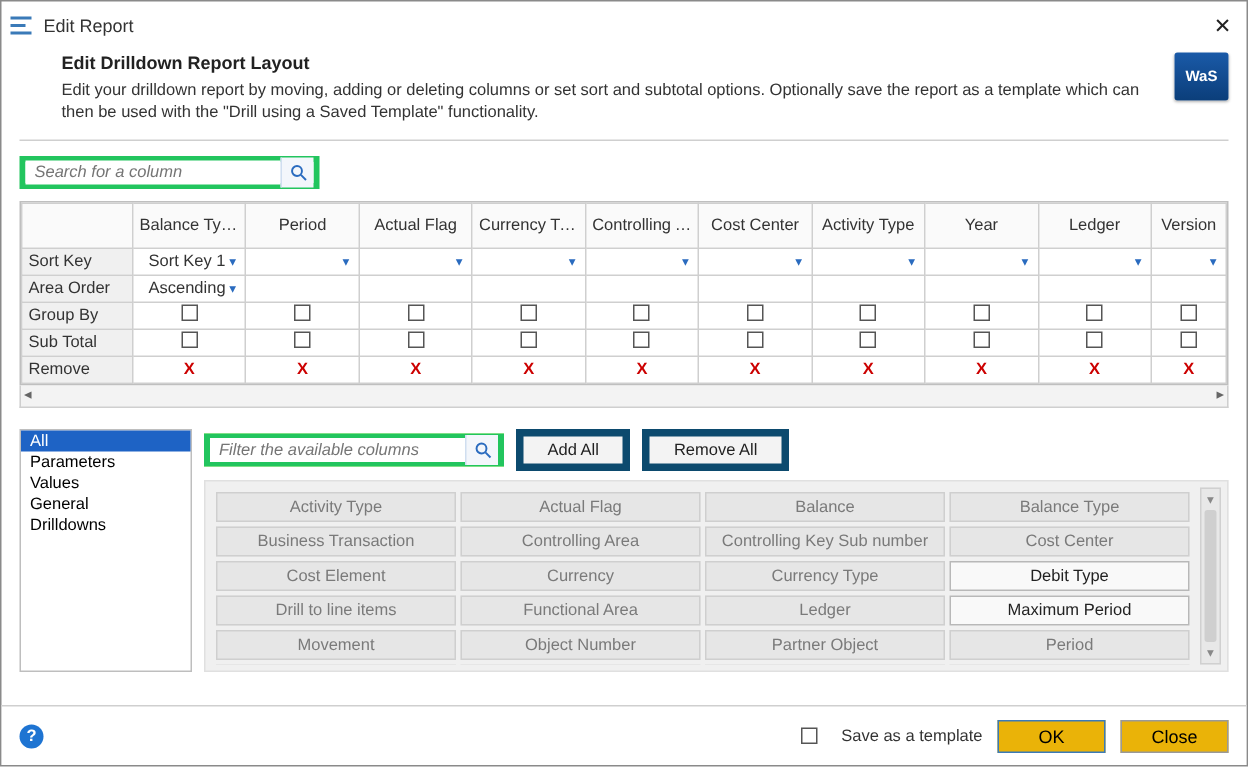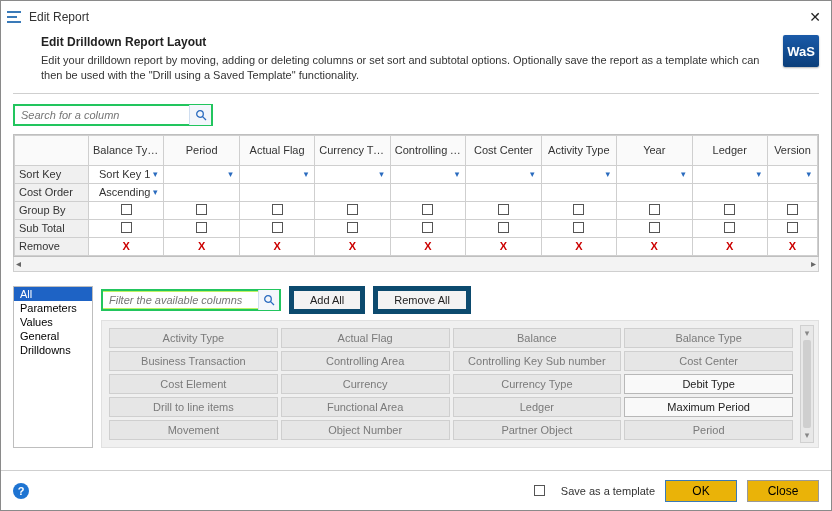--- a/index.html
+++ b/index.html
@@ -16,28 +16,28 @@
   .titlebar .title { flex: 1; }
   .close-x { width: 20px; text-align:center; font-size: 14px; color:#222; cursor: default; }
 
   
   .header { padding: 2px 12px 10px 12px; display: flex; }
   .header-icon { width: 28px; padding-top: 4px; }
   .header-icon .hamb span { border-top: 2px solid #888; }
   .header-text { flex:1; padding-right: 8px; }
   .header h2 { font-size: 12px; font-weight: bold; margin: 0 0 4px 0; color: #222; }
   .header p { font-size: 11px; margin: 0; color: #333; line-height: 1.35; }
-  .logo { width: 36px; height: 32px; background: linear-gradient(#1a5aa8,#0b3e7a); color:#fff; font-weight:bold; font-size: 13px; display:flex; align-items:center; justify-content:center; border-radius:2px; box-shadow: 0 1px 2px rgba(0,0,0,.3); }
+  .logo { width: 36px; height: 32px; background: linear-gradient(#1a5aa8,#0b3e7a); color:#fff; font-weight:bold; font-size: 10px; display:flex; align-items:center; justify-content:center; border-radius:2px; box-shadow: 0 1px 2px rgba(0,0,0,.3); }
   .rule { height:1px; background:#cfcfcf; margin: 0 12px; }
 
   
   .content { padding: 10px 12px 0 12px; }
 
   
-  .searchbar { display:flex; align-items:center; border:2px solid #22c55e; background:#fff; width: 200px; height: 22px; }
+  .searchbar { display:flex; align-items:center; border:4px solid #22c55e; background:#fff; width: 200px; height: 22px; }
   .searchbar input { flex:1; border:none; outline:none; font-size:11px; padding: 2px 6px; font-style: italic; color:#888; }
   .searchbar .sbtn { width: 22px; height: 20px; display:flex; align-items:center; justify-content:center; background:#f3f6fb; border-left:1px solid #d0def0; }
   .mag svg { display:block; }
 
   
   .grid-wrap { margin-top: 8px; border:1px solid #bfbfbf; }
   table.grid { border-collapse: collapse; width: 100%; table-layout: fixed; font-size: 11px; color:#333; }
   table.grid th, table.grid td { border: 1px solid #cfcfcf; height: 18px; padding: 1px 4px; overflow:hidden; white-space:nowrap; text-overflow: ellipsis; }
   table.grid th { background: #fafafa; font-weight: normal; text-align:center; height: 30px; }
   table.grid td.rowhdr { background:#f0f0f0; width: 72px; }
@@ -46,27 +46,27 @@
   .dd .arrow { color:#2a6bbf; font-size: 9px; }
   .dd.empty { justify-content:flex-end; }
   .chk { display:inline-block; width:11px; height:11px; border:1px solid #555; background:#fff; }
   .redx { color:#c00; font-weight:bold; }
 
   .hscroll { border:1px solid #cfcfcf; border-top:none; height: 15px; background:#f3f3f3; position:relative; }
   .hscroll .bar { display:flex; justify-content:space-between; padding:0 2px; font-size:10px; color:#666; line-height:13px; }
 
   
   .lower { display:flex; margin-top: 14px; gap: 8px; height: 162px; }
-  .cats { width: 80px; border:1px solid #bebebe; font-size:11px; background:#fff; }
+  .cats { width: 115px; border:1px solid #bebebe; font-size:11px; background:#fff; }
   .cats .item { padding: 1px 6px; cursor:default; }
   .cats .item.sel { background:#1e63c5; color:#fff; }
 
   .right { flex:1; display:flex; flex-direction:column; }
   .toolbar { display:flex; gap:8px; align-items:center; margin-bottom:6px; }
-  .toolbar .searchbar { width: 180px; background:#bef264; }
+  .toolbar .searchbar { width: 200px; background:#bef264; }
   .btn { border:5px solid #0c4a6e; background:#f3f3f3; font-size:11px; padding: 3px 16px; color:#222; cursor:default; }
 
   .chips-wrap { flex:1; display:flex; border:1px solid #e0e0e0; background:#f0f0f0; padding: 4px; gap:4px; overflow:hidden; }
   .chips-scroll { flex:1; overflow:hidden; }
   .chips { width:100%; border-collapse:separate; border-spacing:3px; table-layout:fixed; }
   .chip { border:1px solid #cfcfcf; background:#e6e6e6; color:#7a7a7a; font-size:11px; text-align:center; padding: 3px 0; }
   .chip.enabled { background:#f9f9f9; color:#222; border-color:#b8b8b8; }
   .vscroll { width:14px; background:#e8e8e8; border:1px solid #d0d0d0; display:flex; flex-direction:column; justify-content:space-between; align-items:center; padding:2px 0; font-size:9px; color:#888;}
   .vscroll .thumb { width:8px; background:#cfcfcf; flex:1; margin:2px 0; border-radius:2px; }
 
@@ -203,21 +203,21 @@
               </div>
             </td>
             <td class="cell">
               <div class="dd empty">
                 <span></span>
                 <span class="arrow">▾</span>
               </div>
             </td>
           </tr>
           <tr>
-            <td class="rowhdr">Cost Order</td>
+            <td class="rowhdr">Area Order</td>
             <td class="cell">
               <div class="dd">
                 <span>Ascending</span>
                 <span class="arrow">▾</span>
               </div>
             </td>
             <td class="cell"></td>
             <td class="cell"></td>
             <td class="cell"></td>
             <td class="cell"></td>

